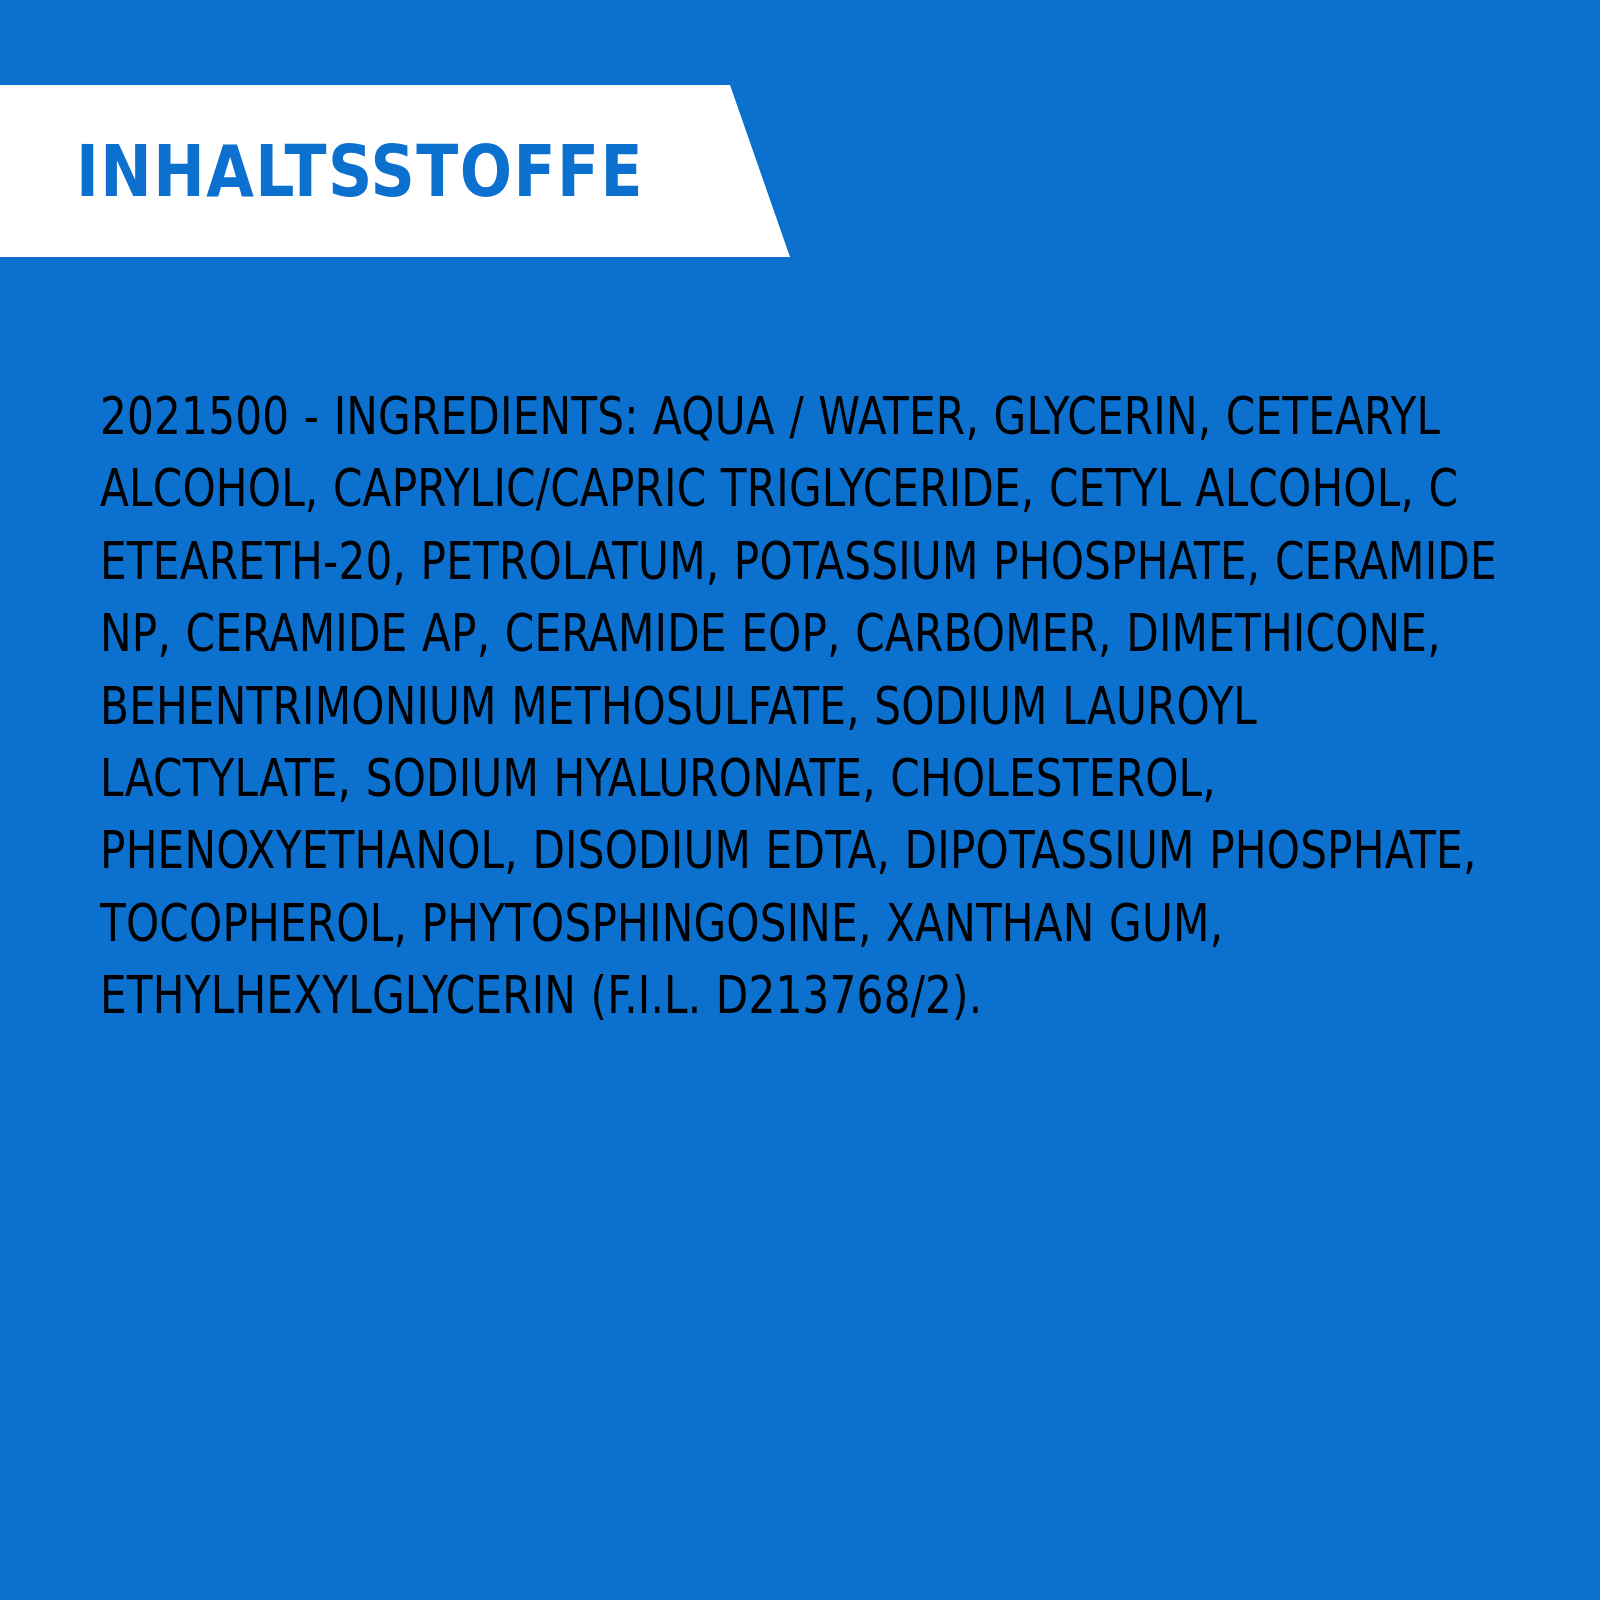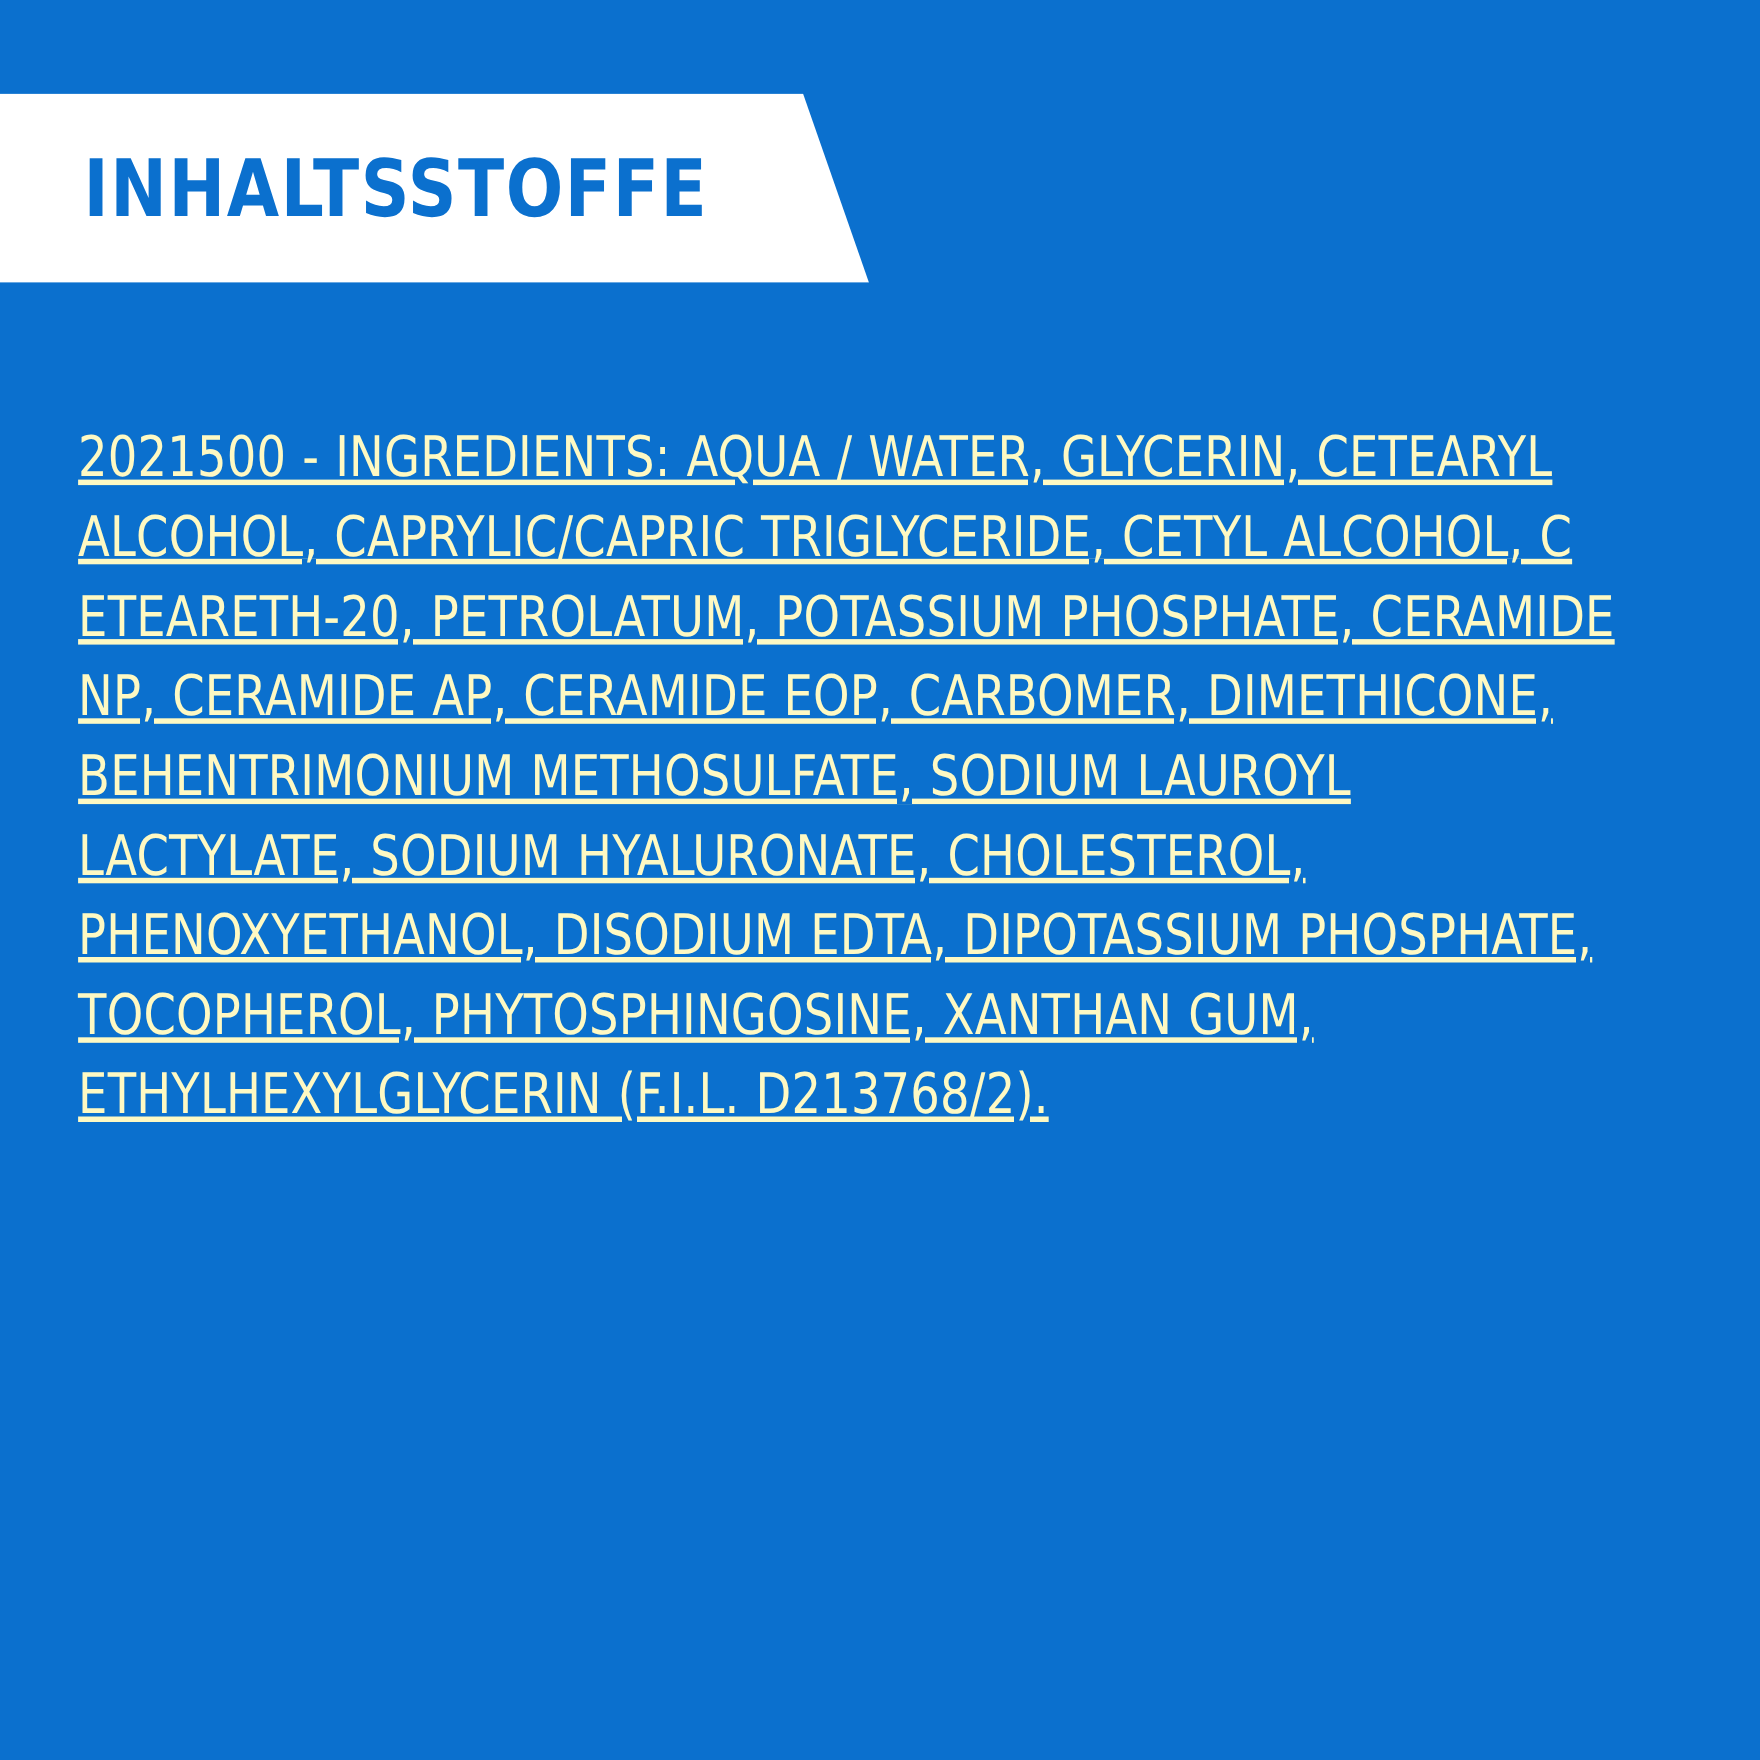--- a/index.html
+++ b/index.html
@@ -40,24 +40,23 @@
     line-height: 1;
     transform: scaleX(0.95);
     transform-origin: left center;
     white-space: nowrap;
   }
 
   
   .ingredients-block {
     position: absolute;
     top: 330px;
-    left: 71px;
+    left: 100px;
     width: 1420px;
-    color: #fef9c3;
-    text-decoration: underline;
+    color: #000000;
   }
   .ingredients-text {
     font-family: "DejaVu Sans Condensed", "Liberation Sans Narrow", "Liberation Sans", sans-serif;
     font-size: 51px;
     line-height: 1.42;
     letter-spacing: 0.2px;
     text-transform: uppercase;
     font-weight: 400;
     transform: scaleX(0.92);
     transform-origin: left top;

